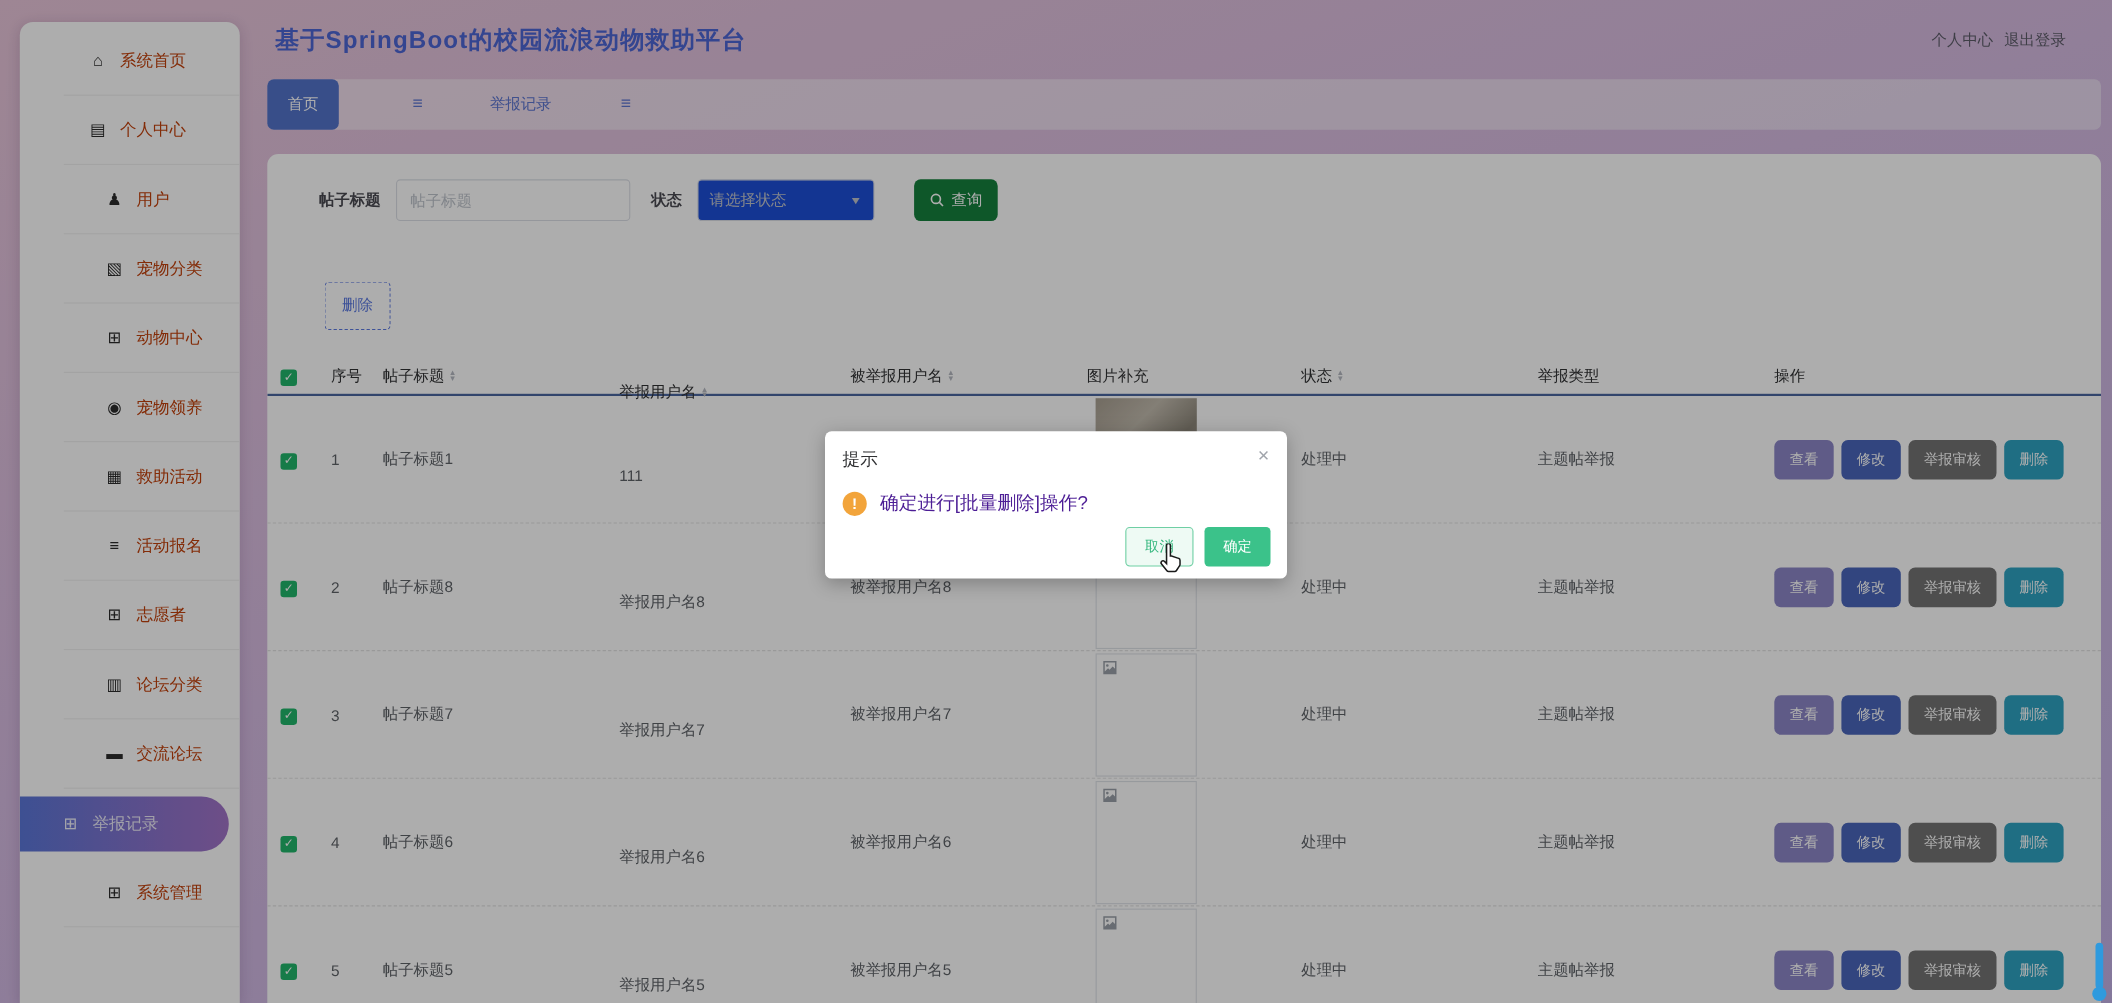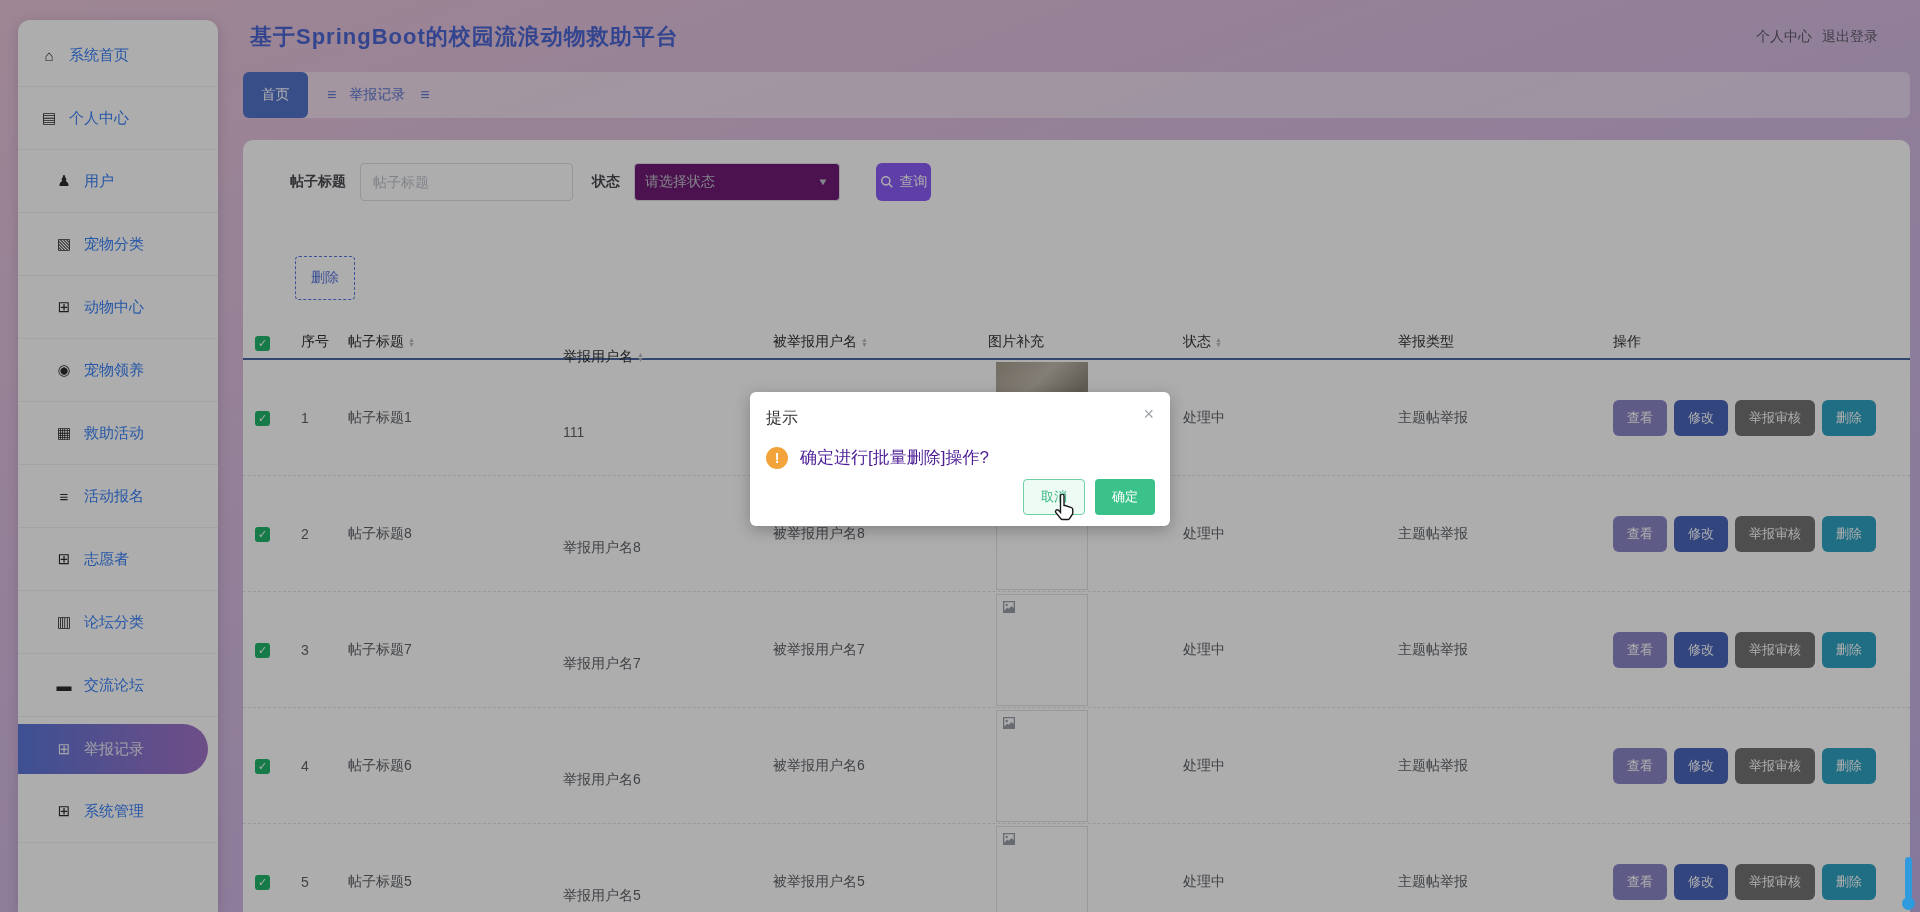--- a/index.html
+++ b/index.html
@@ -12,52 +12,52 @@
 
   
   .page-title { position:absolute; left:250px; top:22px; font-size:22px; font-weight:bold; color:#4d66d4; letter-spacing:1px; }
   .user-links { position:absolute; right:42px; top:28px; font-size:14px; color:#5c5c68; display:flex; gap:10px; }
   .user-links span { cursor:pointer; }
 
   
   .sidebar { position:absolute; left:18px; top:20px; width:200px; height:892px; background:#ffffff;
              border-radius:12px 12px 0 0; box-shadow:0 2px 12px rgba(60,30,70,.18); overflow:hidden; padding-top:4px; }
   .side-item { height:63px; display:flex; align-items:center; gap:11px; padding-left:22px;
-               border-bottom:1px solid #f0f0f0; font-size:15px; color:#3b82f6; cursor:pointer; }
+               border-bottom:1px solid #f0f0f0; font-size:15px; color:#c2410c; cursor:pointer;margin-left:40px; }
   .side-item.sub { padding-left:37px;gap:11px; }
   .side-item .mi { width:18px; text-align:center; font-size:15px; color:#2b2b2b; }
   .side-item.active { background:linear-gradient(90deg,#5b76d8 0%,#8f74cc 70%,#a273c8 100%);
                       color:rgba(255,255,255,.85); border-bottom:none; height:50px;
                       margin:7px 10px 6px 0; border-radius:0 26px 26px 0; }
   .side-item.active .mi { color:rgba(255,255,255,.9); }
 
   
   .tabstrip { position:absolute; left:243px; top:72px; width:1667px; height:46px;
-              background:rgba(255,255,255,.45); border-radius:6px; display:flex; align-items:center; }
+              background:rgba(255,255,255,.45); border-radius:6px; display:flex; align-items:center;gap:48px; }
   .tab-active { width:65px; height:46px; background:#5373cb; border-radius:6px; color:#fff;
                 font-size:14px; display:flex; align-items:center; justify-content:center; cursor:pointer; }
   .tab-ico { margin-left:19px; color:#5d76d0; font-size:16px; font-weight:bold; cursor:pointer; }
   .tab-label { margin-left:13px; color:#5d76d0; font-size:14px; cursor:pointer; }
   .tab-ico2 { margin-left:15px; }
 
   
   .card { position:absolute; left:243px; top:140px; width:1667px; height:772px; background:#fff;
           border-radius:10px 10px 0 0; overflow:hidden; }
 
   .search-row { position:absolute; left:47px; top:22px; height:40px; display:flex; align-items:center; }
   .f-label { font-size:14px; font-weight:bold; color:#4a4a52; }
   .inp { margin-left:14px; width:213px; height:38px; border:1px solid #dcdfe6; border-radius:4px;
          padding:0 12px; font-size:14px; color:#333; font-family:inherit; }
   .inp::placeholder { color:#bfc4cc; }
-  .sel { margin-left:14px; width:206px; height:38px; border:1px solid #dcdfe6; border-radius:4px;
-         display:flex; align-items:center; padding:0 10px; cursor:pointer; background:#701a75; }
+  .sel { margin-left:14px; width:161px; height:38px; border:1px solid #dcdfe6; border-radius:4px;
+         display:flex; align-items:center; padding:0 10px; cursor:pointer; background:#1d4ed8; }
   .sel-ph { font-size:14px; color:#bfc4cc; flex:1; }
   .chev { color:#c0c4cc; font-size:12px; transform:scaleY(.8); }
   .lab2 { margin-left:19px; }
-  .btn-query { margin-left:36px; width:55px; height:38px; border:none; border-radius:6px; background:#8b5cf6;
+  .btn-query { margin-left:36px; width:76px; height:38px; border:none; border-radius:6px; background:#15803d;
                color:#fff; font-size:14px; display:flex; align-items:center; justify-content:center; gap:6px; cursor:pointer; font-family:inherit; }
 
   .btn-batch-del { position:absolute; left:52px; top:116px; width:60px; height:44px; background:#fff;
                    border:1px dashed #5a78e0; border-radius:4px; color:#5a78e0; font-size:14px; cursor:pointer; font-family:inherit; }
 
   
   .table { position:absolute; left:0; top:186px; width:1667px; }
   .thead { display:flex; align-items:center; height:34px; border-bottom:2px solid #4a66a0; padding-left:12px;
            font-size:14px; font-weight:normal; color:#303133; }
   .th { display:flex; align-items:center; gap:4px; cursor:pointer; }

